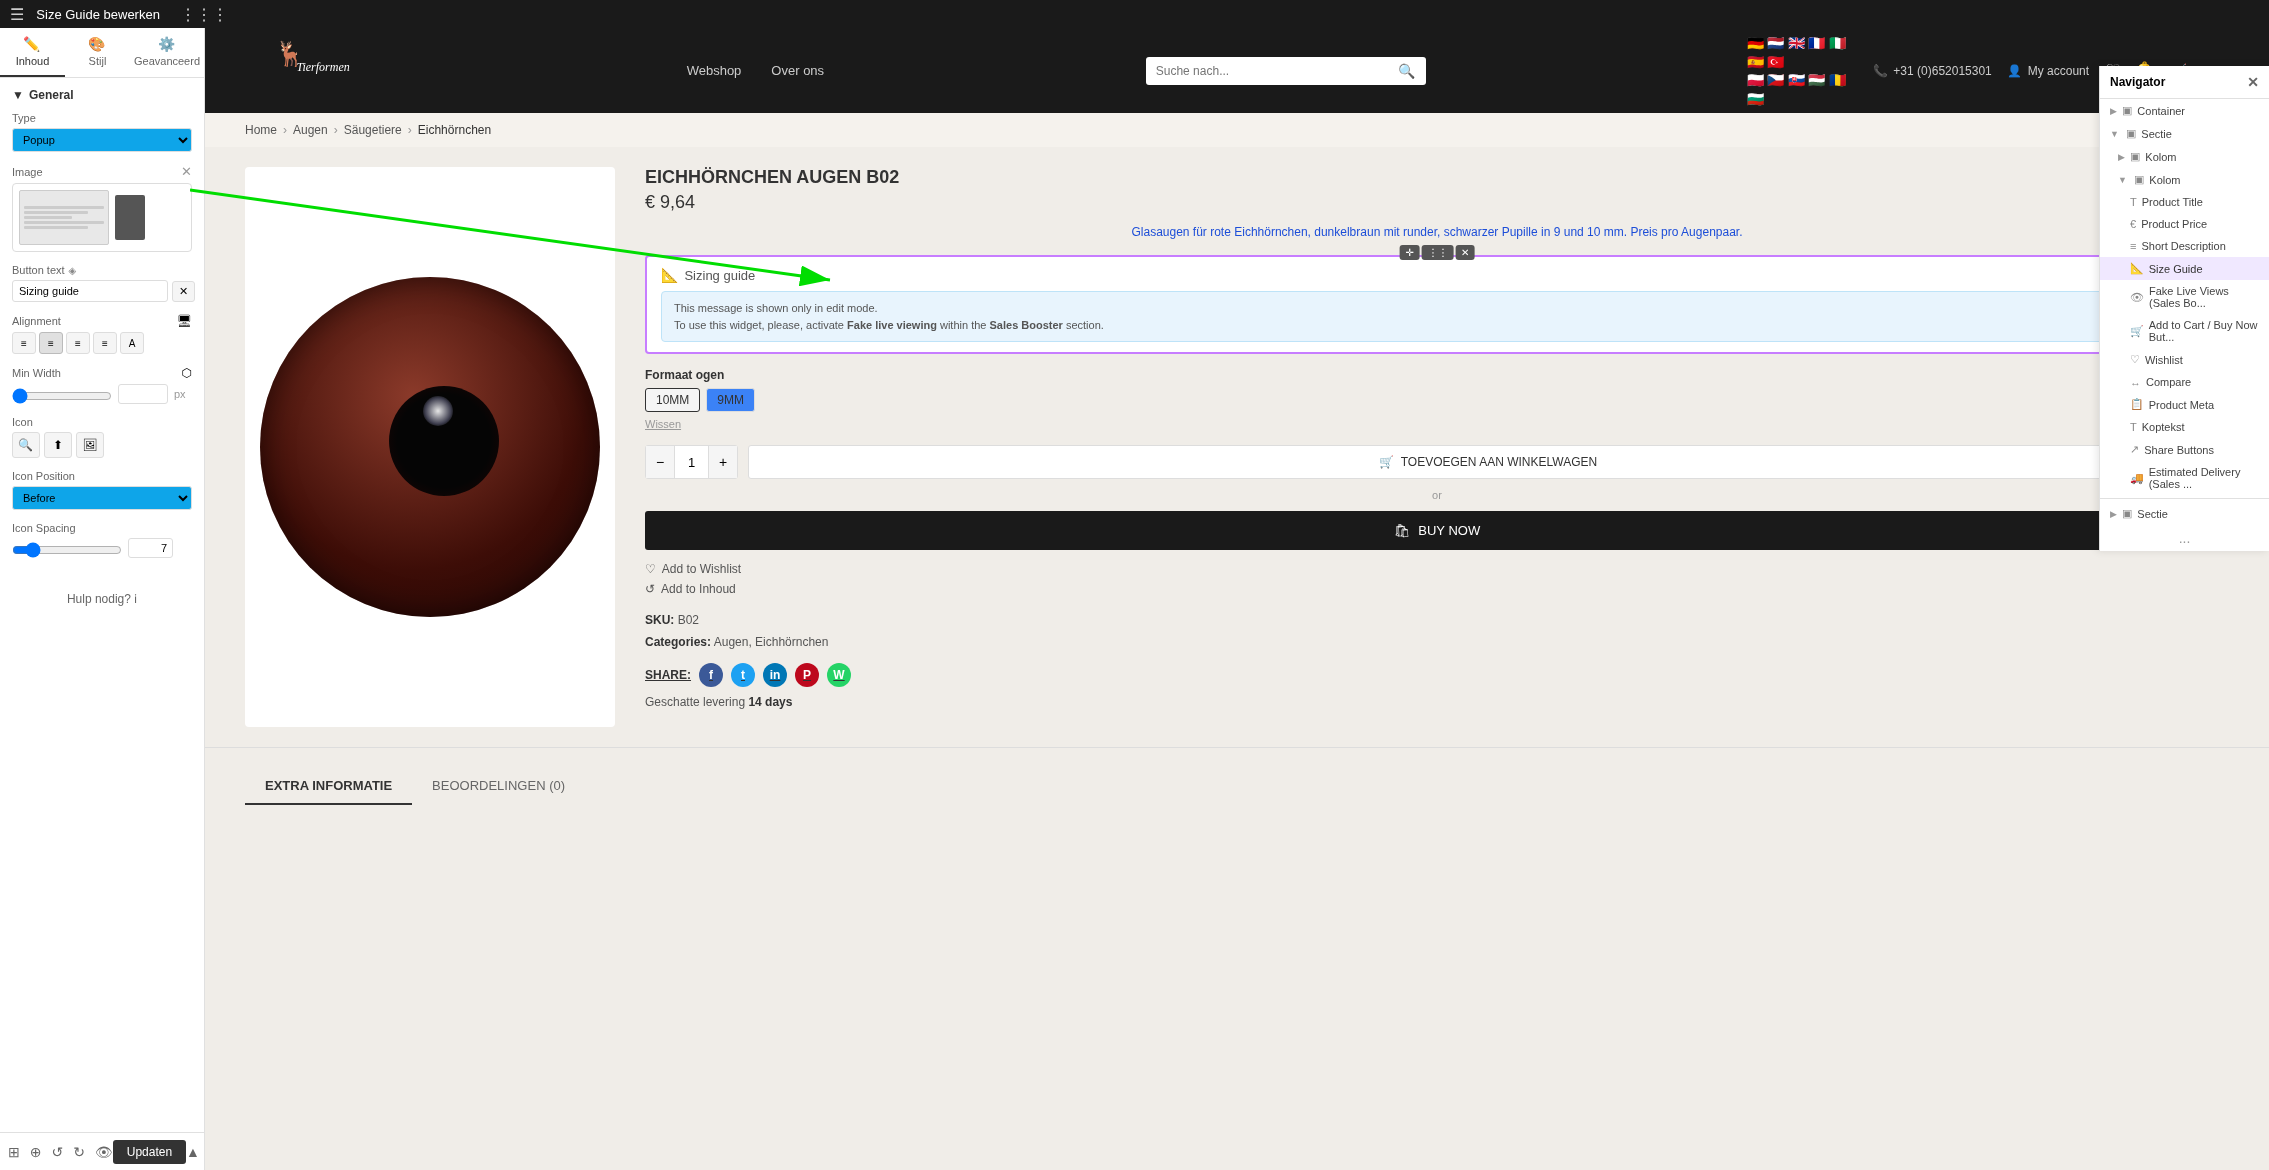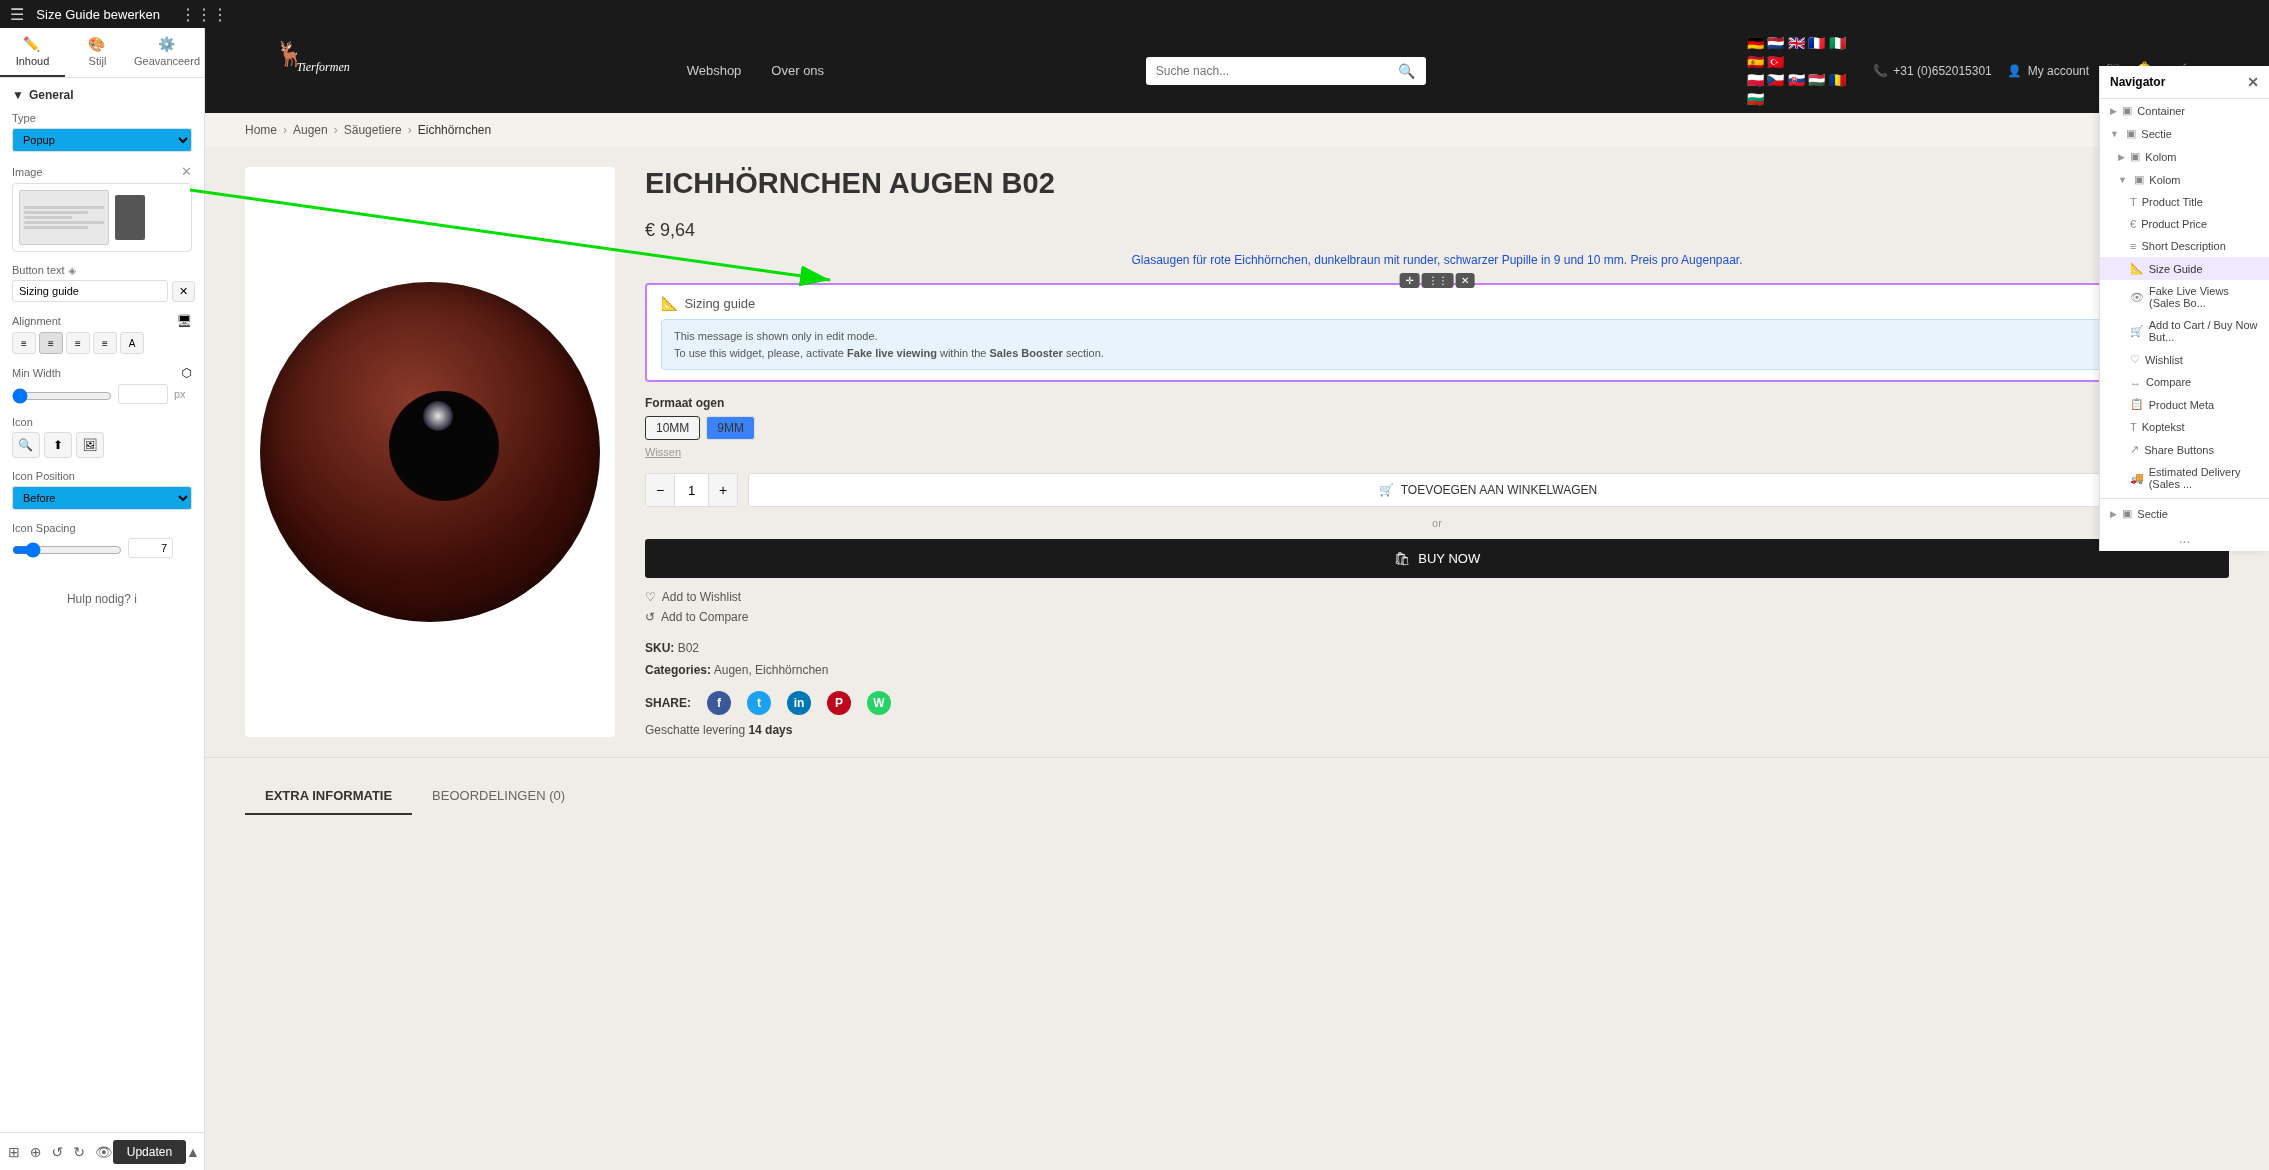--- a/index.html
+++ b/index.html
@@ -167,21 +167,21 @@
       border-radius: 50%;
     }
     .eye-pupil {
       position: absolute; top: 32%; left: 38%; width: 110px; height: 110px;
       background: radial-gradient(circle, #050505 60%, #1a0504 90%);
       border-radius: 50%;
     }
 
     
     .product-info { flex: 1; }
-    .product-title { font-size: 29px; font-weight: 600; color: #333; margin-bottom: 20px; }
+    .product-title { font-size: 18px; font-weight: 600; color: #333; margin-bottom: 4px; }
     .product-price { font-size: 18px; color: #333; margin-bottom: 10px; }
     .product-description { font-size: 12px; color: #1d4ed8; margin-bottom: 14px; line-height: 1.5; text-align: center; }
 
     
     .sizing-guide-widget {
       border: 2px solid #c77dff; border-radius: 4px; padding: 10px 14px;
       margin-bottom: 14px; background: #fff; position: relative;
     }
     .sizing-guide-header { display: flex; align-items: center; gap: 6px; font-size: 13px; color: #555; margin-bottom: 8px; }
     .sizing-guide-icon { font-size: 14px; }
@@ -221,21 +221,21 @@
     .or-divider { text-align: center; font-size: 11px; color: #999; margin-bottom: 10px; }
     .buy-now-btn { width: 100%; padding: 12px; background: #1a1a1a; color: #fff; border: none; border-radius: 3px; font-size: 13px; cursor: pointer; display: flex; align-items: center; justify-content: center; gap: 8px; margin-bottom: 12px; }
 
     .wishlist-compare { display: flex; flex-direction: column; gap: 6px; margin-bottom: 14px; }
     .wc-link { font-size: 12px; color: #555; cursor: pointer; display: flex; align-items: center; gap: 6px; }
 
     .product-meta { font-size: 12px; color: #555; margin-bottom: 10px; line-height: 1.8; }
     .meta-label { color: #333; font-weight: 600; }
     .meta-link { color: #555; cursor: pointer; }
 
-    .share-row { display: flex; align-items: center; gap: 16px; font-size: 12px; color: #333; font-weight: 600; }
+    .share-row { display: flex; align-items: center; gap: 8px; font-size: 12px; color: #333; font-weight: 600; text-decoration: underline; }
     .share-icon { width: 24px; height: 24px; border-radius: 50%; display: flex; align-items: center; justify-content: center; font-size: 12px; color: #fff; cursor: pointer; }
     .share-fb { background: #3b5998; }
     .share-tw { background: #1da1f2; }
     .share-li { background: #0077b5; }
     .share-pi { background: #bd081c; }
     .share-wh { background: #25d366; }
 
     .estimated-delivery { font-size: 12px; color: #555; margin-top: 8px; }
     .delivery-bold { font-weight: 600; color: #333; }
 
@@ -564,21 +564,21 @@
         <span>BUY NOW</span>
       </button>
 
       <div class="wishlist-compare">
         <div class="wc-link">
           <span>♡</span>
           <span>Add to Wishlist</span>
         </div>
         <div class="wc-link">
           <span>↺</span>
-          <span>Add to Compare</span>
+          <span>Add to Inhoud</span>
         </div>
       </div>
 
       <div class="product-meta">
         <span class="meta-label">SKU:</span>
         <span>B02</span><br>
         <span class="meta-label">Categories:</span>
         <span class="meta-link">Augen, Eichhörnchen</span>
       </div>
 

